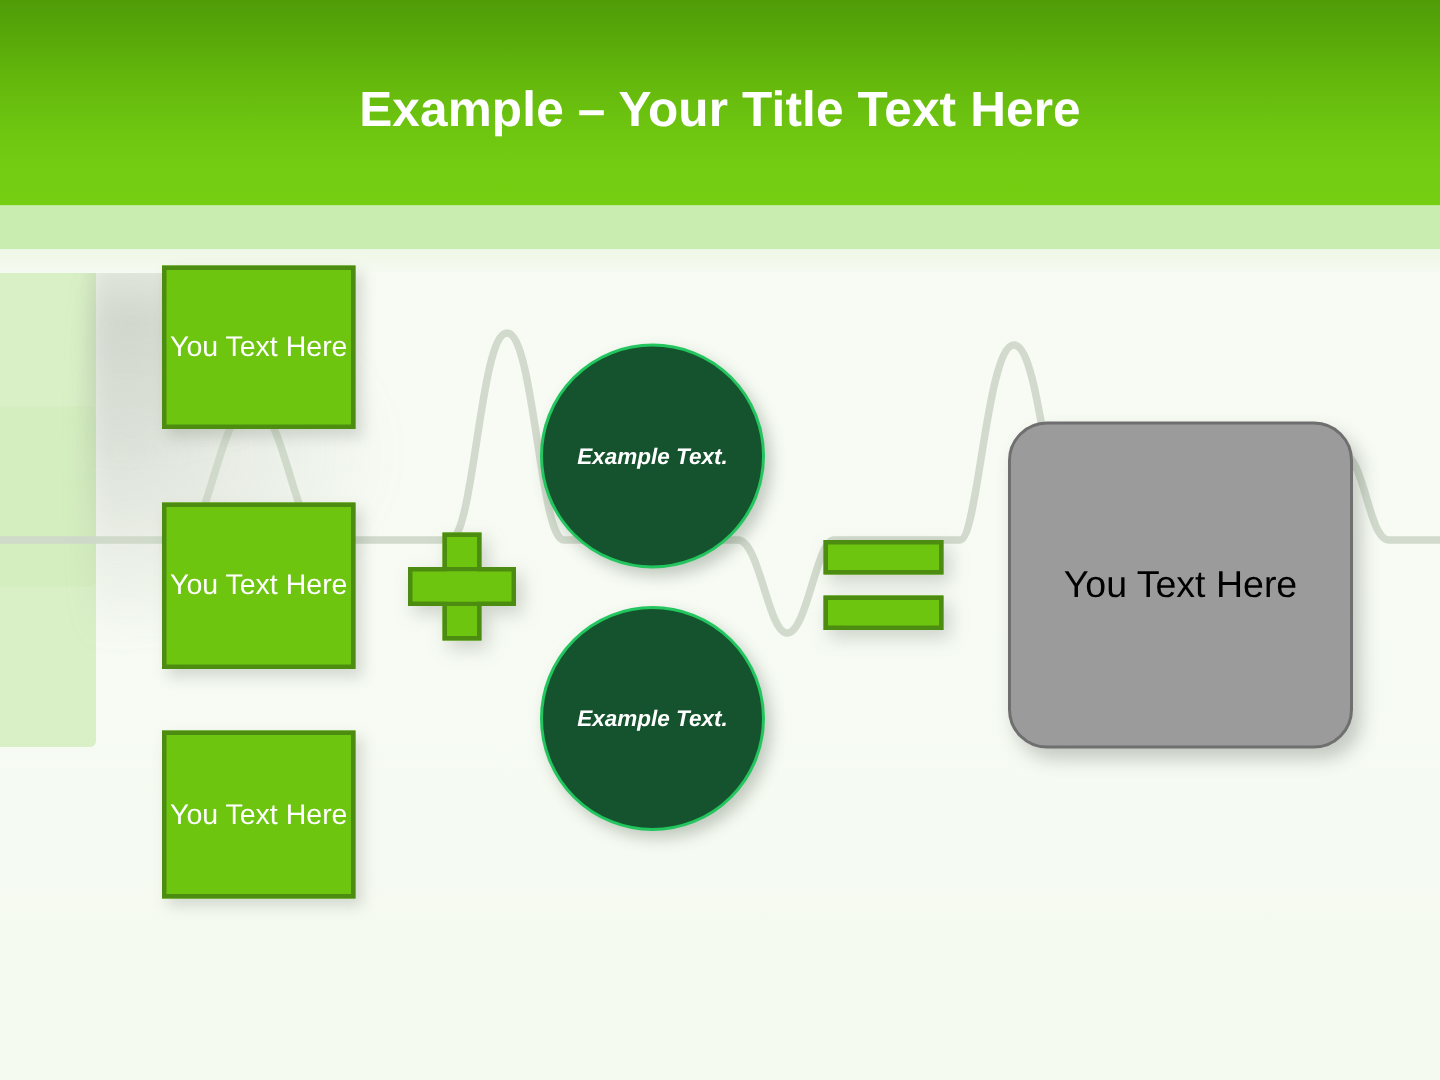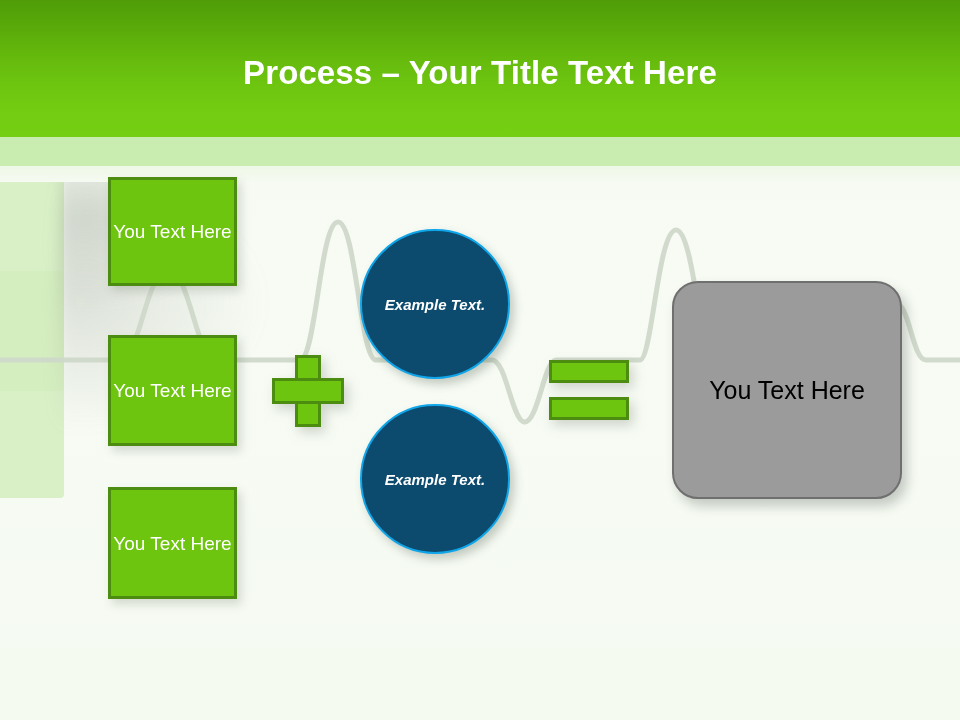--- a/index.html
+++ b/index.html
@@ -179,22 +179,22 @@
   }
   .op-equals .eq-bar-1 { top: 0px; }
   .op-equals .eq-bar-2 { top: 37px; }
 
   
   .circle-node {
     position: absolute;
     width: 150px;
     height: 150px;
     border-radius: 50%;
-    background: #0c4a6e;
-    border: 2px solid #0ea5e9;
+    background: #14532d;
+    border: 2px solid #22c55e;
     box-sizing: border-box;
     color: #ffffff;
     font-size: 15px;
     font-weight: bold;
     font-style: italic;
     line-height: 25px;
     text-align: right;
     display: flex;
     align-items: center;
     justify-content: center;
@@ -247,21 +247,21 @@
              L752,150 C766,150 770,104 786,104 C802,104 806,150 820,150
              L862,150 C874,150 878,92 894,92 C910,92 912,150 926,150
              L960,150" fill="none" stroke="#cfd8c9" stroke-width="5" stroke-linecap="round" stroke-linejoin="round" opacity="0.95"></path>
   </svg>
 
   <div class="header"></div>
   <div class="header-subband"></div>
   <div class="header-fade"></div>
 
   <div class="slide-title">
-    <span class="t-bold">Process</span><span class="t-rest"> – Your Title Text Here</span>
+    <span class="t-bold">Example</span><span class="t-rest"> – Your Title Text Here</span>
   </div>
 
   <div class="item-box" id="item-box-1">
     <span>You Text Here</span>
   </div>
   <div class="item-box" id="item-box-2">
     <span>You Text Here</span>
   </div>
   <div class="item-box" id="item-box-3">
     <span>You Text Here</span>

